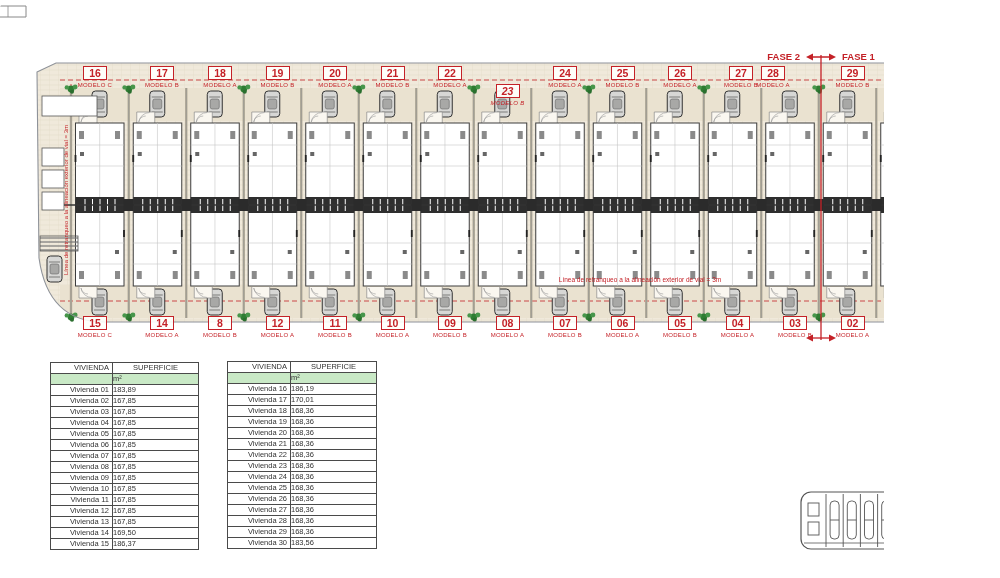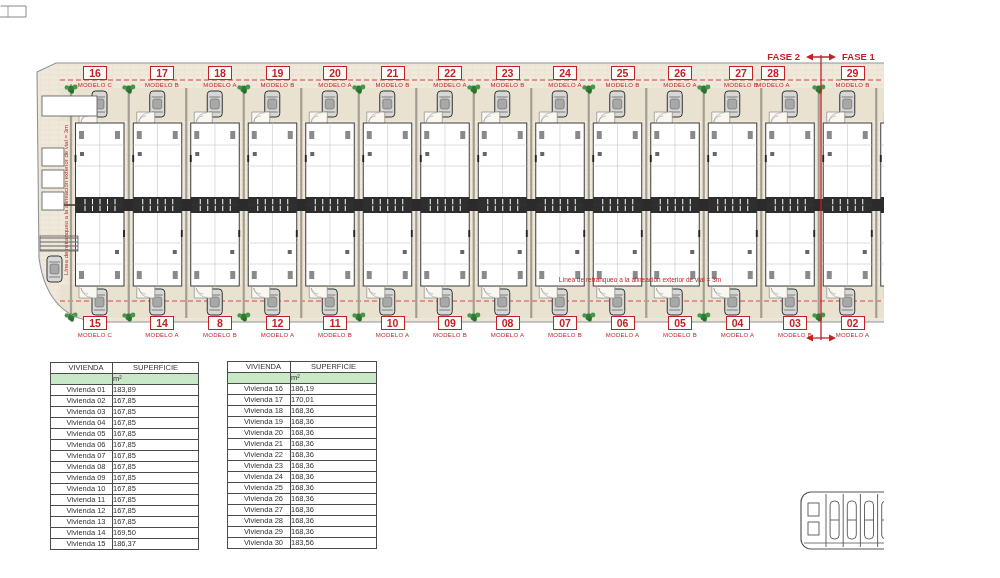--- a/index.html
+++ b/index.html
@@ -15,21 +15,21 @@
   .redtxt{fill:var(--red);font-family:"Liberation Sans",sans-serif;}
   .ulabel{position:absolute;transform:translateX(-50%);text-align:center;width:64px;}
   .ubox{display:inline-block;min-width:18px;padding:0 2px;border:1.4px solid var(--red);
         color:var(--red);font-weight:bold;font-size:10.5px;line-height:12px;
         background:rgba(255,255,252,.9);}
   .umodel{font-size:6px;color:var(--red);letter-spacing:.3px;margin-top:1px;white-space:nowrap;}
   .stable{position:absolute;border-collapse:collapse;table-layout:fixed;background:#fff;}
   .stable td,.stable th{border:1px solid #4a4a4a;font-size:7.5px;font-weight:normal;
         color:#333;height:10px;line-height:10px;padding:0 3px;overflow:hidden;white-space:nowrap;}
   .stable .c{padding:0;}
-  .stable .l{text-align:center;padding-left:12px;}
+  .stable .l{text-align:right;padding-left:12px;}
   .stable .green{background:var(--green);}
 </style>
 </head>
 <body>
 
 <div id="canvas">
 
   <svg id="plan-svg" width="1000" height="578" viewBox="0 0 1000 578">
     <defs>
       <pattern id="brick" width="9" height="5" patternUnits="userSpaceOnUse">
@@ -250,21 +250,21 @@
   </svg>
 
   <div id="top-labels">
       <div class="ulabel" style="left: 95px; top: 63px;"><div class="ubox">16</div><div class="umodel">MODELO C</div></div>
       <div class="ulabel" style="left: 162px; top: 63px;"><div class="ubox">17</div><div class="umodel">MODELO B</div></div>
       <div class="ulabel" style="left: 220px; top: 63px;"><div class="ubox">18</div><div class="umodel">MODELO A</div></div>
       <div class="ulabel" style="left: 277.5px; top: 63px;"><div class="ubox">19</div><div class="umodel">MODELO B</div></div>
       <div class="ulabel" style="left: 335px; top: 63px; text-align: center;"><div class="ubox">20</div><div class="umodel">MODELO A</div></div>
       <div class="ulabel" style="left: 392.5px; top: 63px;"><div class="ubox">21</div><div class="umodel">MODELO B</div></div>
       <div class="ulabel" style="left: 450px; top: 63px;"><div class="ubox">22</div><div class="umodel">MODELO A</div></div>
-      <div class="ulabel" style="left: 507.5px; top: 63px;"><div class="ubox">23</div><div class="umodel">MODELO B</div></div>
+      <div class="ulabel" style="left: 507.5px; top: 81px; font-style: italic;"><div class="ubox">23</div><div class="umodel">MODELO B</div></div>
       <div class="ulabel" style="left: 565px; top: 63px;"><div class="ubox">24</div><div class="umodel">MODELO A</div></div>
       <div class="ulabel" style="left: 622.5px; top: 63px;"><div class="ubox">25</div><div class="umodel">MODELO B</div></div>
       <div class="ulabel" style="left: 680px; top: 63px;"><div class="ubox">26</div><div class="umodel">MODELO A</div></div>
       <div class="ulabel" style="left: 741px; top: 63px;"><div class="ubox">27</div><div class="umodel">MODELO B</div></div>
       <div class="ulabel" style="left: 773px; top: 63px;"><div class="ubox">28</div><div class="umodel">MODELO A</div></div>
       <div class="ulabel" style="left: 852.5px; top: 63px;"><div class="ubox">29</div><div class="umodel">MODELO B</div></div>
       <div class="ulabel" style="left: 910px; top: 63px;"><div class="ubox">30</div><div class="umodel">MODELO A</div></div>
     </div>
   <div id="bottom-labels">
       <div class="ulabel" style="left: 95px; top: 313px;"><div class="ubox">15</div><div class="umodel">MODELO C</div></div>

